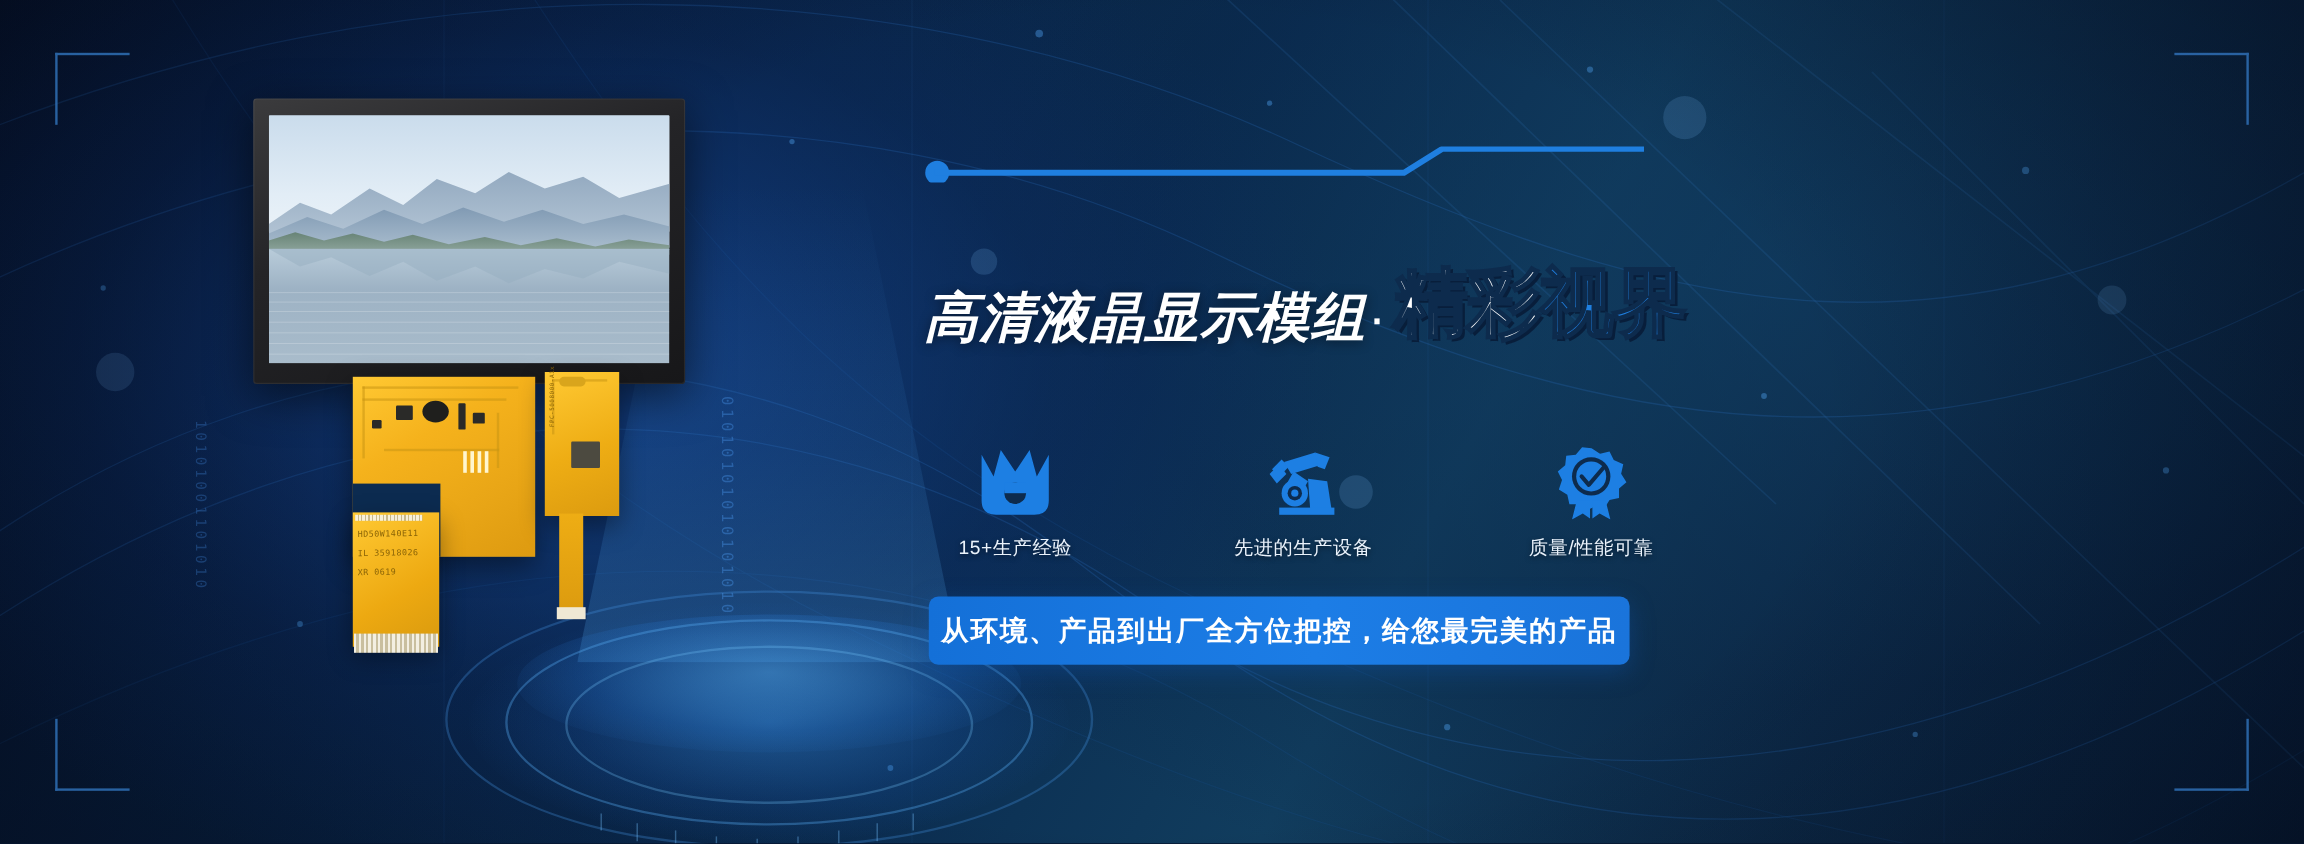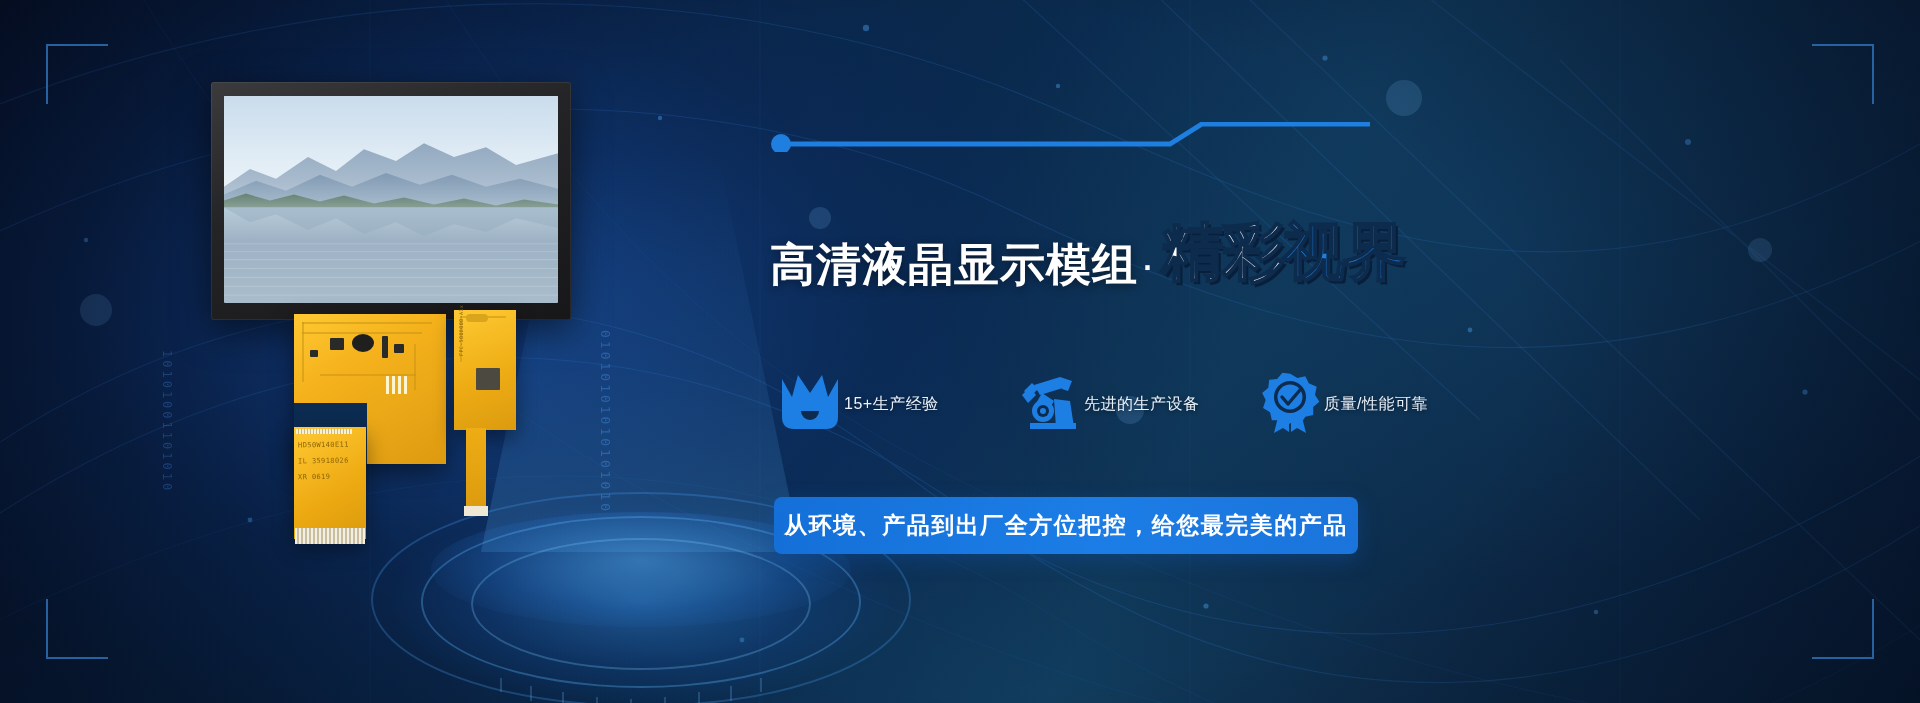--- a/index.html
+++ b/index.html
@@ -97,20 +97,21 @@
 
   .accent-line{position:absolute;left:0;top:36px;width:600px;height:30px;}
 
   .headline{
     position:absolute;left:0;top:142px;width:100%;
     display:flex;align-items:flex-end;
   }
   .h-main{
     font-size:45px;font-weight:700;color:#ffffff;letter-spacing:1px;line-height:1;
     text-shadow:0 2px 10px rgba(0,0,0,.45);
+    font-style:italic;
   }
   .h-dot{font-size:45px;color:#fff;padding:0 4px 0 2px;line-height:1;}
   .h-big{
     font-size:62px;font-weight:900;line-height:.95;letter-spacing:-1px;
     margin-left:2px;
     -webkit-text-stroke:2px #0d2b4d;
     text-shadow:3px 3px 0 rgba(8,28,55,.9);
     font-family:Liberation Mono, monospace;
   }
   .h-big .w{color:#ffffff;}
@@ -120,21 +121,21 @@
     position:absolute;left:0;top:214px;
     font-size:31px;font-weight:700;color:#ffffff;letter-spacing:2.5px;
     font-family:"DejaVu Serif","Liberation Serif",serif;
     text-shadow:0 2px 8px rgba(0,0,0,.5);
   }
 
   .features{
     position:absolute;left:6px;top:275px;width:620px;
     display:flex;justify-content:space-between;
   }
-  .feat{width:140px;display:flex;flex-direction:row;align-items:center;}
+  .feat{width:140px;display:flex;flex-direction:column;align-items:center;}
   .feat-icon{height:72px;display:flex;align-items:flex-end;justify-content:center;}
   .feat-icon svg{fill:#1d7fe3;}
   .feat-label{
     margin-top:14px;font-size:16px;color:#eaf2fb;letter-spacing:.5px;white-space:nowrap;
     text-shadow:0 1px 4px rgba(0,0,0,.5);
   }
 
   .cta{
     position:absolute;left:4px;top:411px;width:584px;height:57px;
     background:linear-gradient(90deg,#1470d8 0%,#1c7de6 55%,#1a74db 100%);

